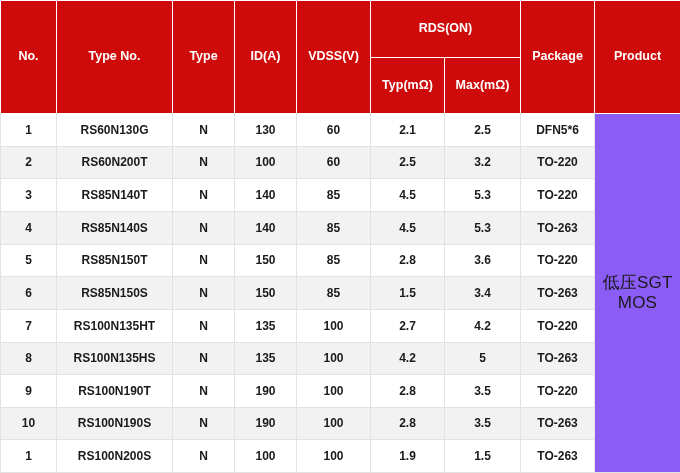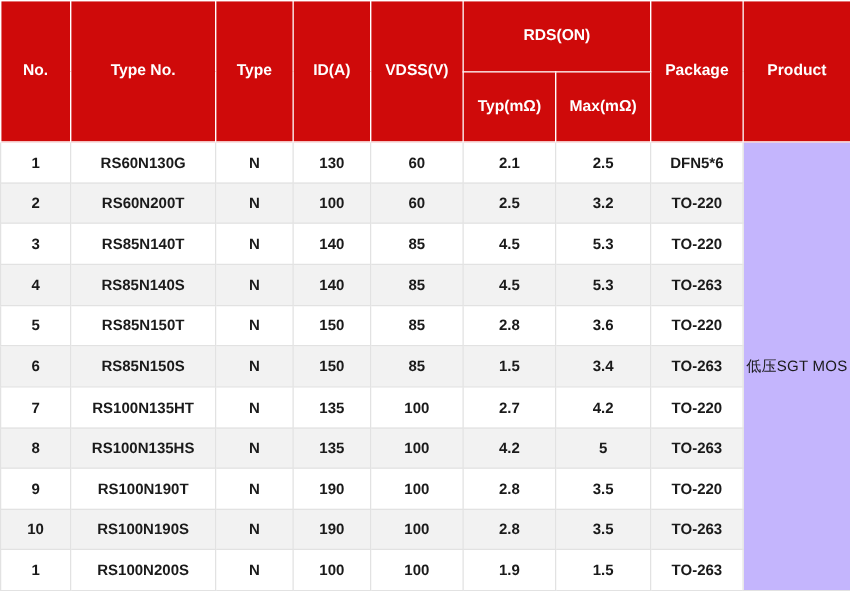--- a/index.html
+++ b/index.html
@@ -63,23 +63,23 @@
     background: #f2f2f2;
   }
   table.spec td.part,
   table.spec td.pkg {
     font-weight: bold;
   }
   table.spec td.no {
     font-weight: bold;
   }
   table.spec td.product-cell {
-    font-size: 12px;
+    font-size: 17px;
     color: #1a1a1a;
-    background: #c4b5fd;
+    background: #8b5cf6;
     font-weight: normal;
     letter-spacing: 0.2px;
   }
   table.spec td.num,
   table.spec td.type {
     font-weight: bold;
   }
 </style>
 </head>
 <body>

